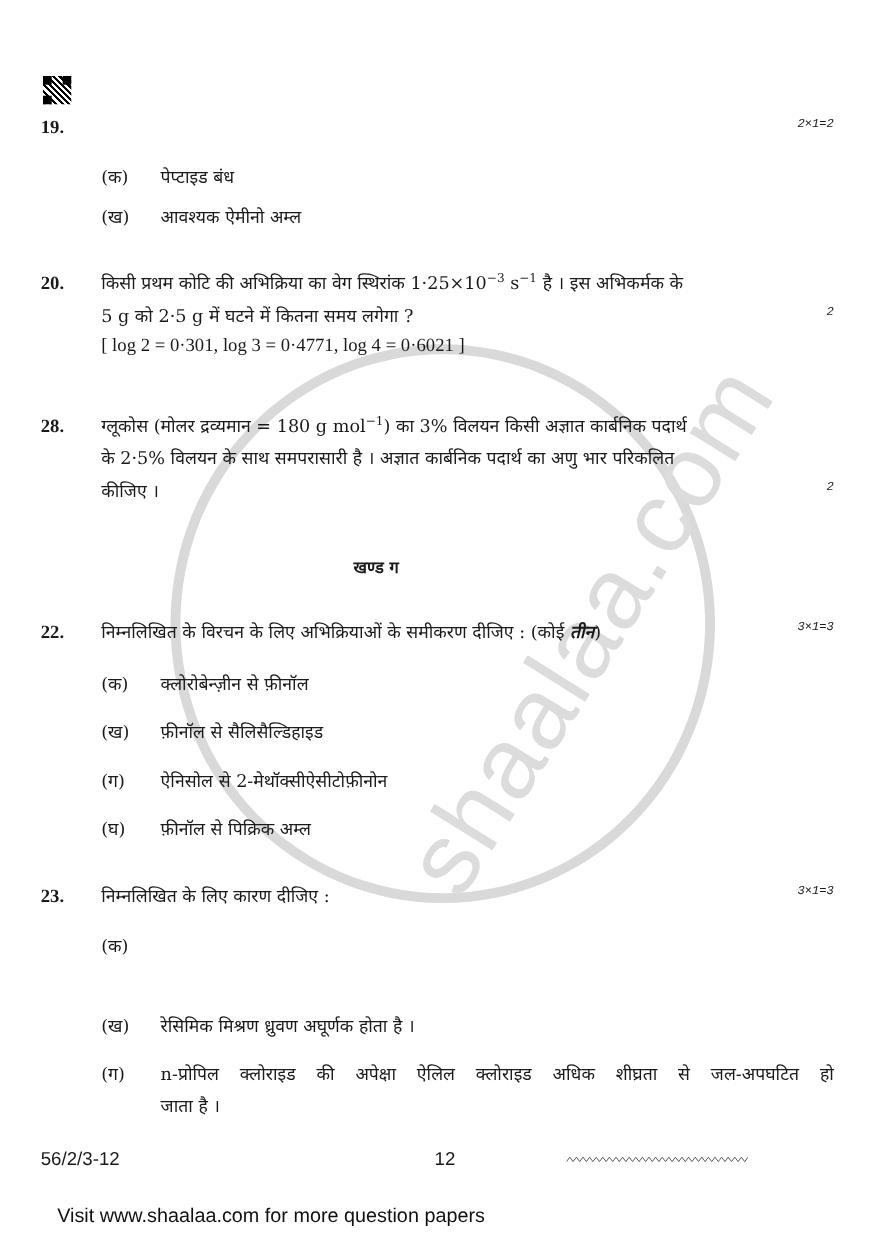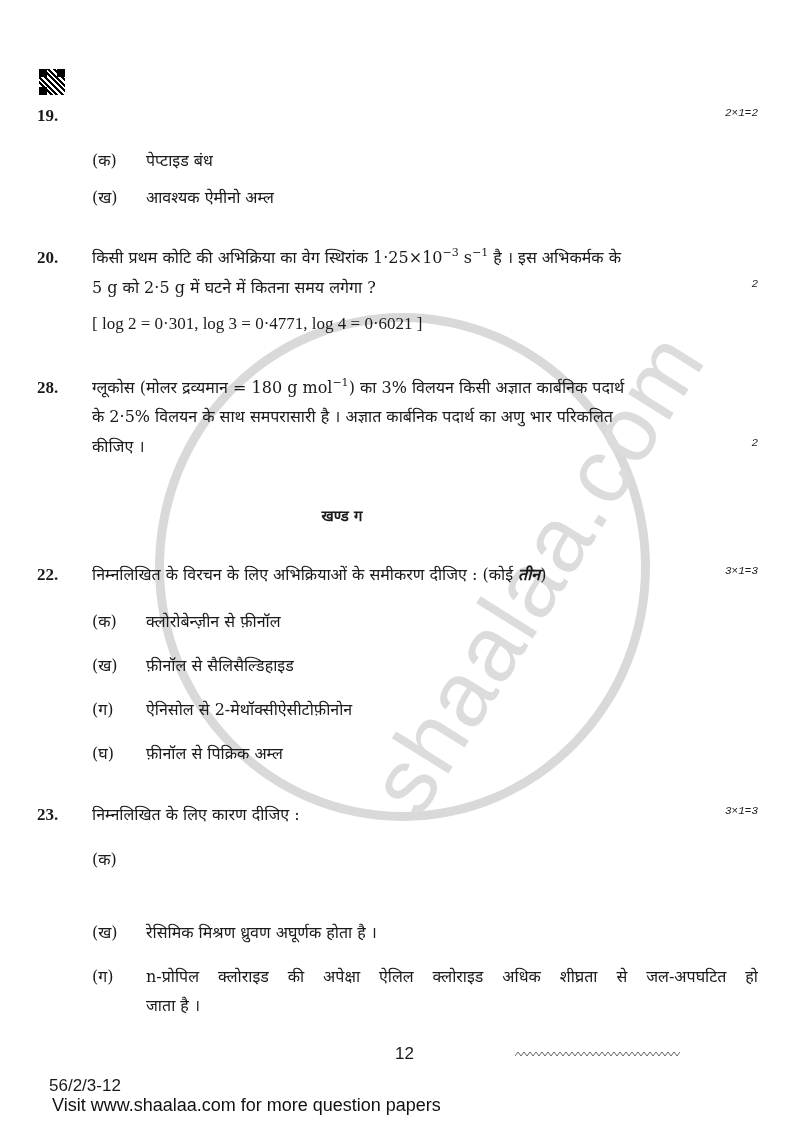--- a/index.html
+++ b/index.html
@@ -27,21 +27,21 @@
   .qr {
     position:absolute; left:38px; top:68px; width:26px; height:26px;
     background:
       linear-gradient(#000,#000) 0 0/8px 8px no-repeat,
       linear-gradient(#000,#000) 18px 0/8px 8px no-repeat,
       linear-gradient(#000,#000) 0 18px/8px 8px no-repeat,
       repeating-linear-gradient(45deg,#000 0 2px,#fff 2px 4px);
     border:1px solid #fff;
   }
   .section-title { position:absolute; left:0; width:684px; text-align:center; top:505px; font-size:15px; font-weight:bold; }
-  .footer-code { position:absolute; left:37px; top:1076px; font-family:"Liberation Sans", sans-serif; font-size:17px;margin-left:12px; }
+  .footer-code { position:absolute; left:37px; top:1044px; font-family:"Liberation Sans", sans-serif; font-size:17px; }
   .footer-page { position:absolute; left:395px; top:1044px; font-family:"Liberation Sans", sans-serif; font-size:17px; }
   .footer-squiggle { position:absolute; left:515px; top:1049px; width:165px; height:10px; }
   .visit { position:absolute; left:20px; top:1095px; font-family:"Liberation Sans", sans-serif; font-size:18px; color:#111;margin-left:32px; }
   i.em { font-weight:bold; font-style:italic; }
 </style>
 </head>
 <body>
 
 <div class="watermark-circle"></div>
 <div class="watermark-text">shaalaa.com</div>
@@ -56,21 +56,21 @@
   <div class="sub-text" style="top:149px">पेप्टाइड बंध</div>
   <div class="sub-label" style="top:186px">(ख)</div>
   <div class="sub-text" style="top:186px">आवश्यक ऐमीनो अम्ल</div>
 
   <div class="qnum" style="top:248px">20.</div>
   <div class="line" style="left:92px;top:246px">
     <span>किसी प्रथम कोटि की अभिक्रिया का वेग स्थिरांक 1·25×10</span><sup>−3</sup><span> s</span><sup>−1</sup><span> है । इस अभिकर्मक के</span>
   </div>
   <div class="line" style="left:92px;top:276px">5 g को 2·5 g  में घटने में कितना समय लगेगा ?</div>
   <div class="marks" style="top:278px">2</div>
-  <div class="line" style="left:92px;top:314px;font-family:'Liberation Serif',serif;font-size:17px">[ log 2 = 0·301,  log 3 = 0·4771,  log 4 = 0·6021 ]</div>
+  <div class="line" style="left:92px;top:304px;font-family:'Liberation Serif',serif;font-size:17px">[ log 2 = 0·301,  log 3 = 0·4771,  log 4 = 0·6021 ]</div>
 
   <div class="qnum" style="top:378px">28.</div>
   <div class="line" style="left:92px;top:376px">
     <span>ग्लूकोस (मोलर द्रव्यमान = 180 g mol</span><sup>−1</sup><span>) का 3% विलयन किसी अज्ञात कार्बनिक पदार्थ</span>
   </div>
   <div class="line" style="left:92px;top:405px">के 2·5% विलयन के साथ समपरासारी है । अज्ञात कार्बनिक पदार्थ का अणु भार परिकलित</div>
   <div class="line" style="left:92px;top:435px">कीजिए ।</div>
   <div class="marks" style="top:437px">2</div>
 
   <div class="section-title">खण्ड ग</div>

